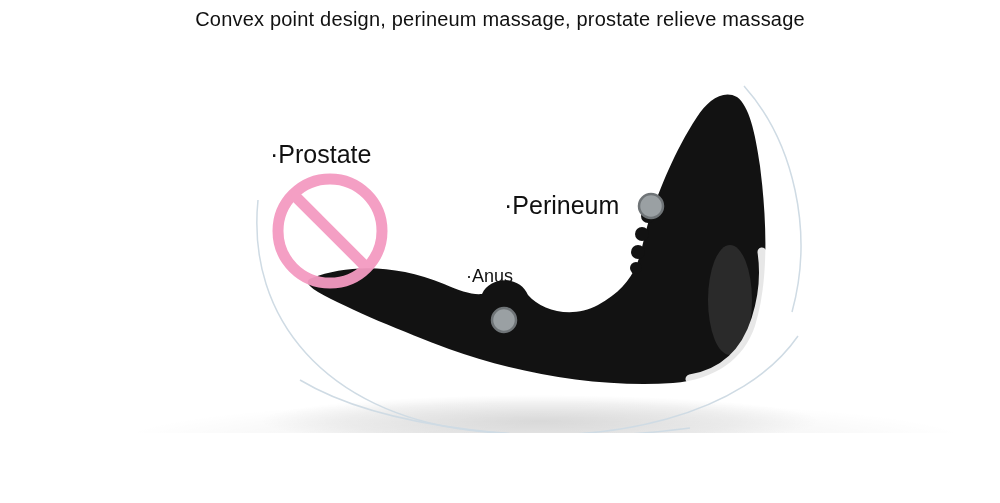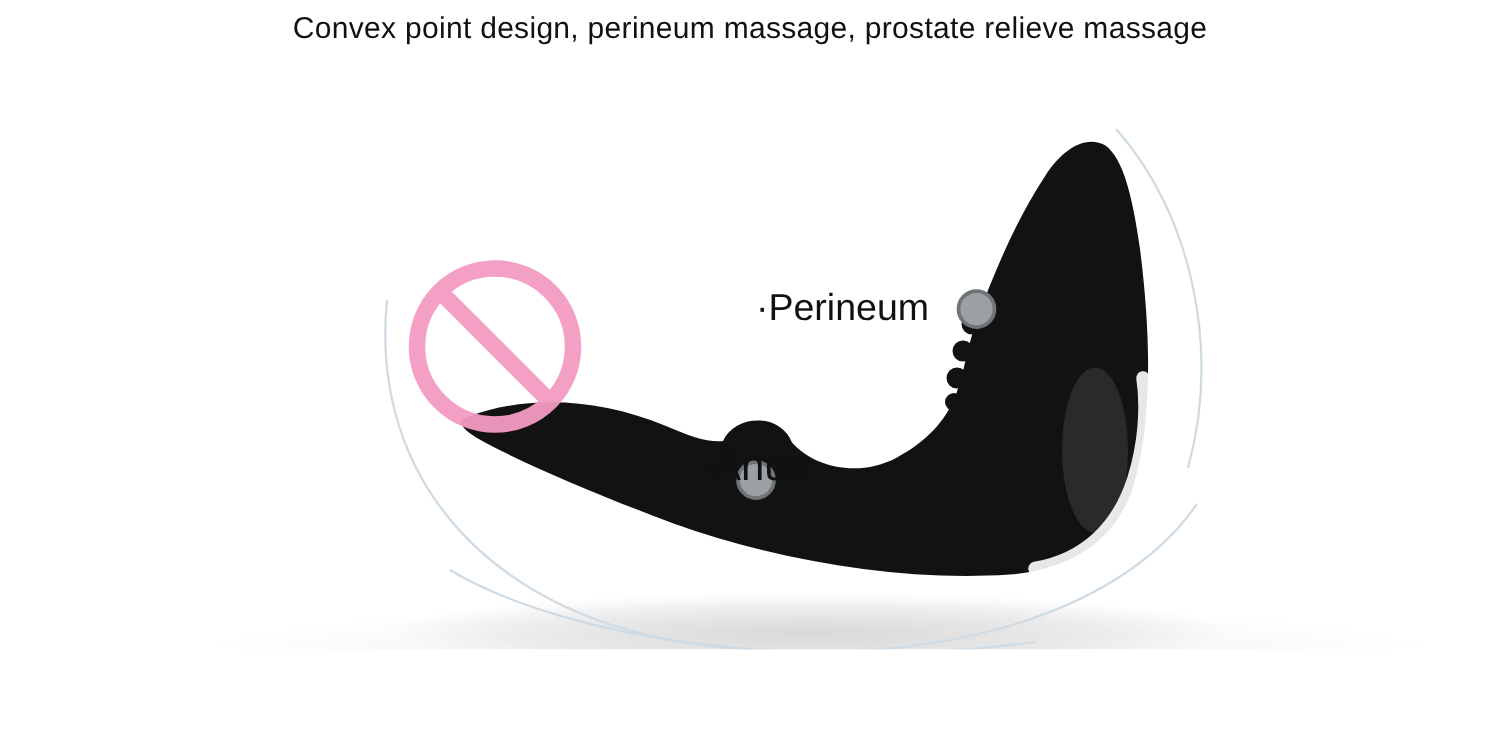--- a/index.html
+++ b/index.html
@@ -26,21 +26,21 @@
     letter-spacing: 0.2px;
   }
   .callout {
     position: absolute;
     font-size: 25px;
     color: #111111;
     white-space: nowrap;
   }
   .callout.prostate { left: 270px; top: 140px; }
   .callout.perineum { left: 504px; top: 191px; }
-  .callout.anus     { left: 466px; top: 266px; font-size: 28px; margin-top: 29px; }
+  .callout.anus     { left: 466px; top: 266px; font-size: 18px; }
   svg.scene {
     position: absolute;
     left: 0;
     top: 0;
   }
   .arc { fill: none; stroke-width: 1.5; }
   .pdot { stroke-width: 2.5; }
 </style>
 </head>
 <body>
@@ -95,16 +95,17 @@
     </g>
 
     <g opacity="0.95">
       <circle cx="330" cy="231" r="52" fill="none" stroke-width="11" stroke="#f49ac1"></circle>
       <line x1="293" y1="194" x2="367" y2="268" stroke-width="11" stroke="#f49ac1"></line>
     </g>
   </svg>
 
   <div class="headline">Convex point design, perineum massage, prostate relieve massage</div>
 
+  <div class="callout prostate">·Prostate</div>
   <div class="callout perineum">·Perineum</div>
   <div class="callout anus">·Anus</div>
 
 </div>
 
 </body></html>

